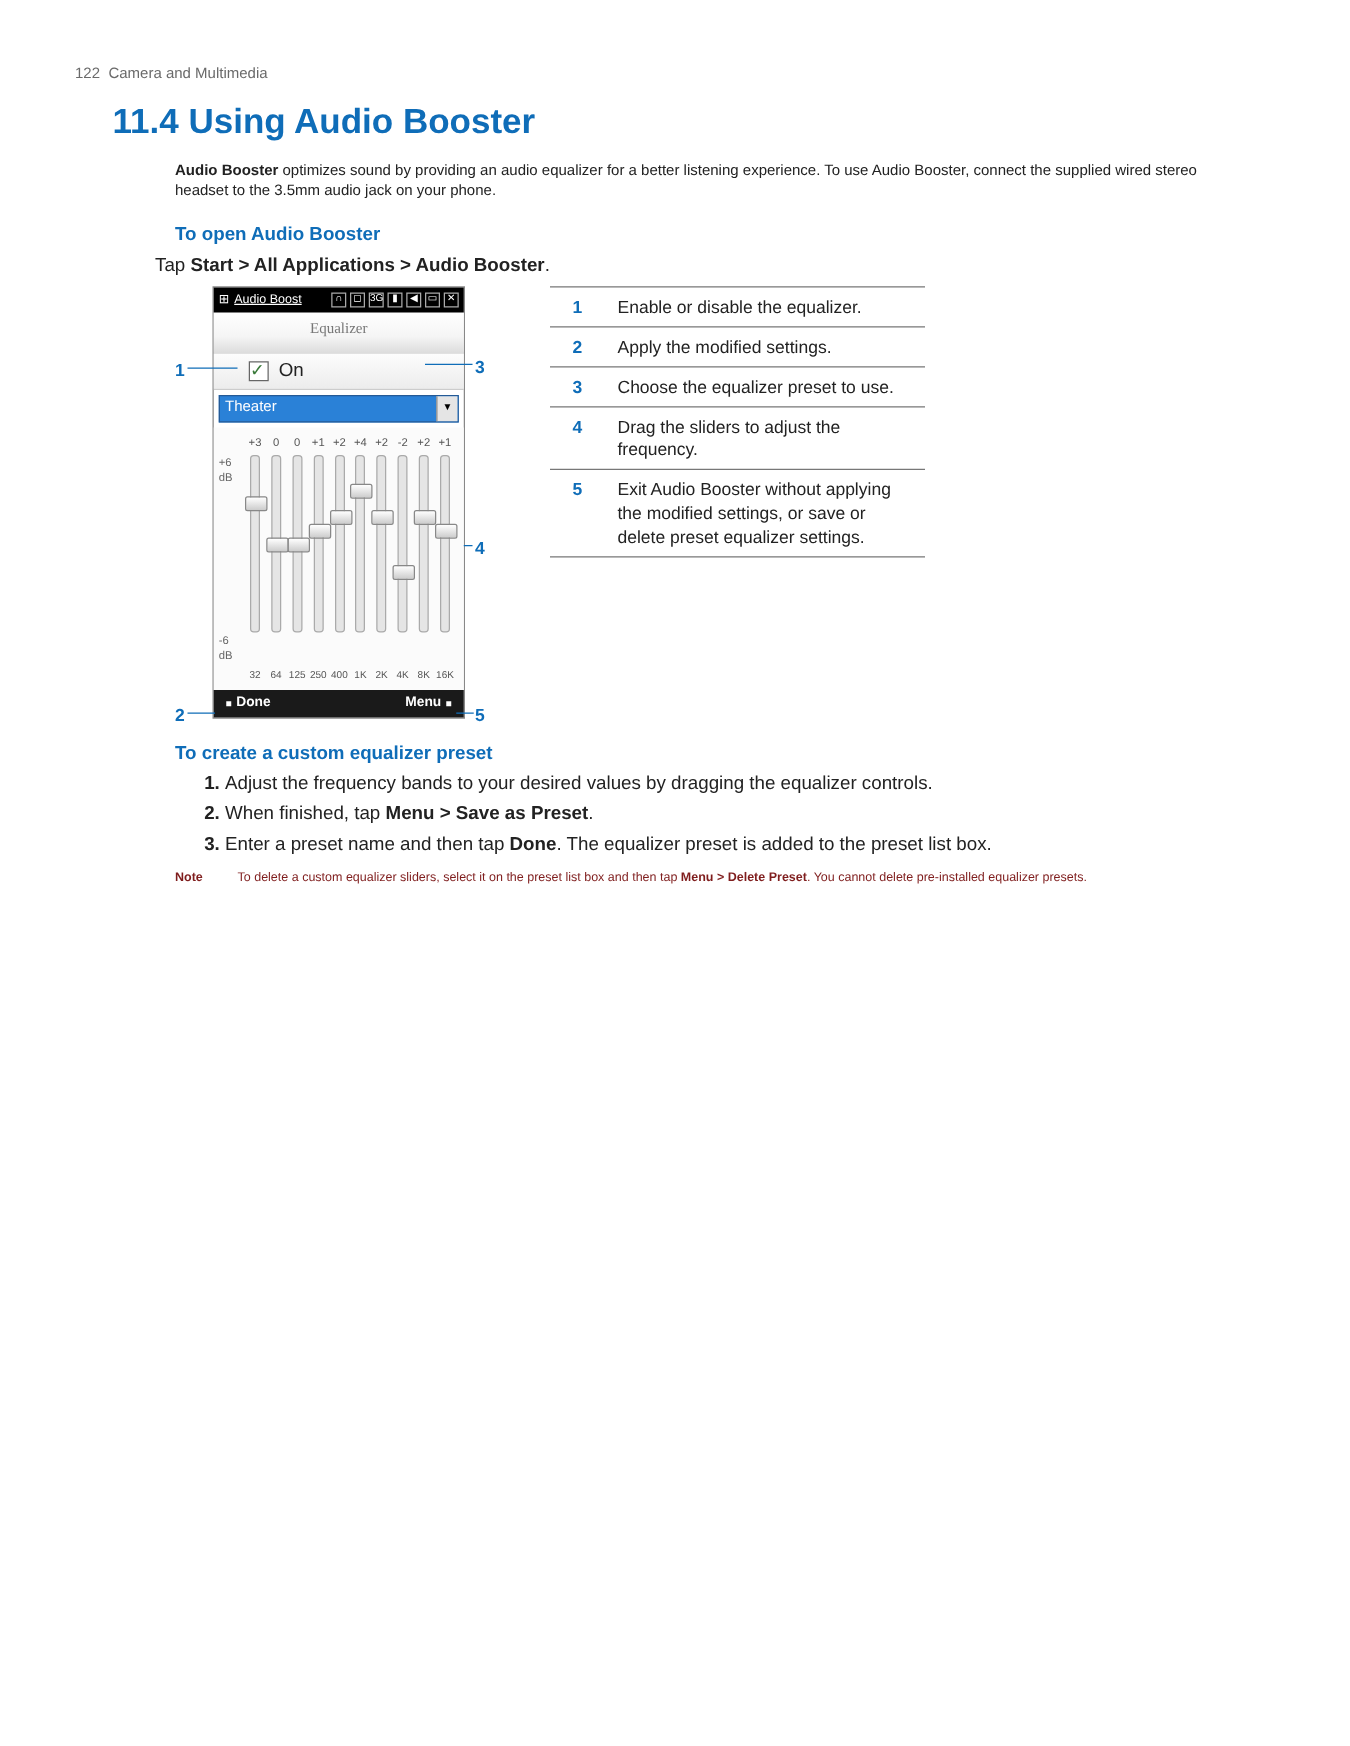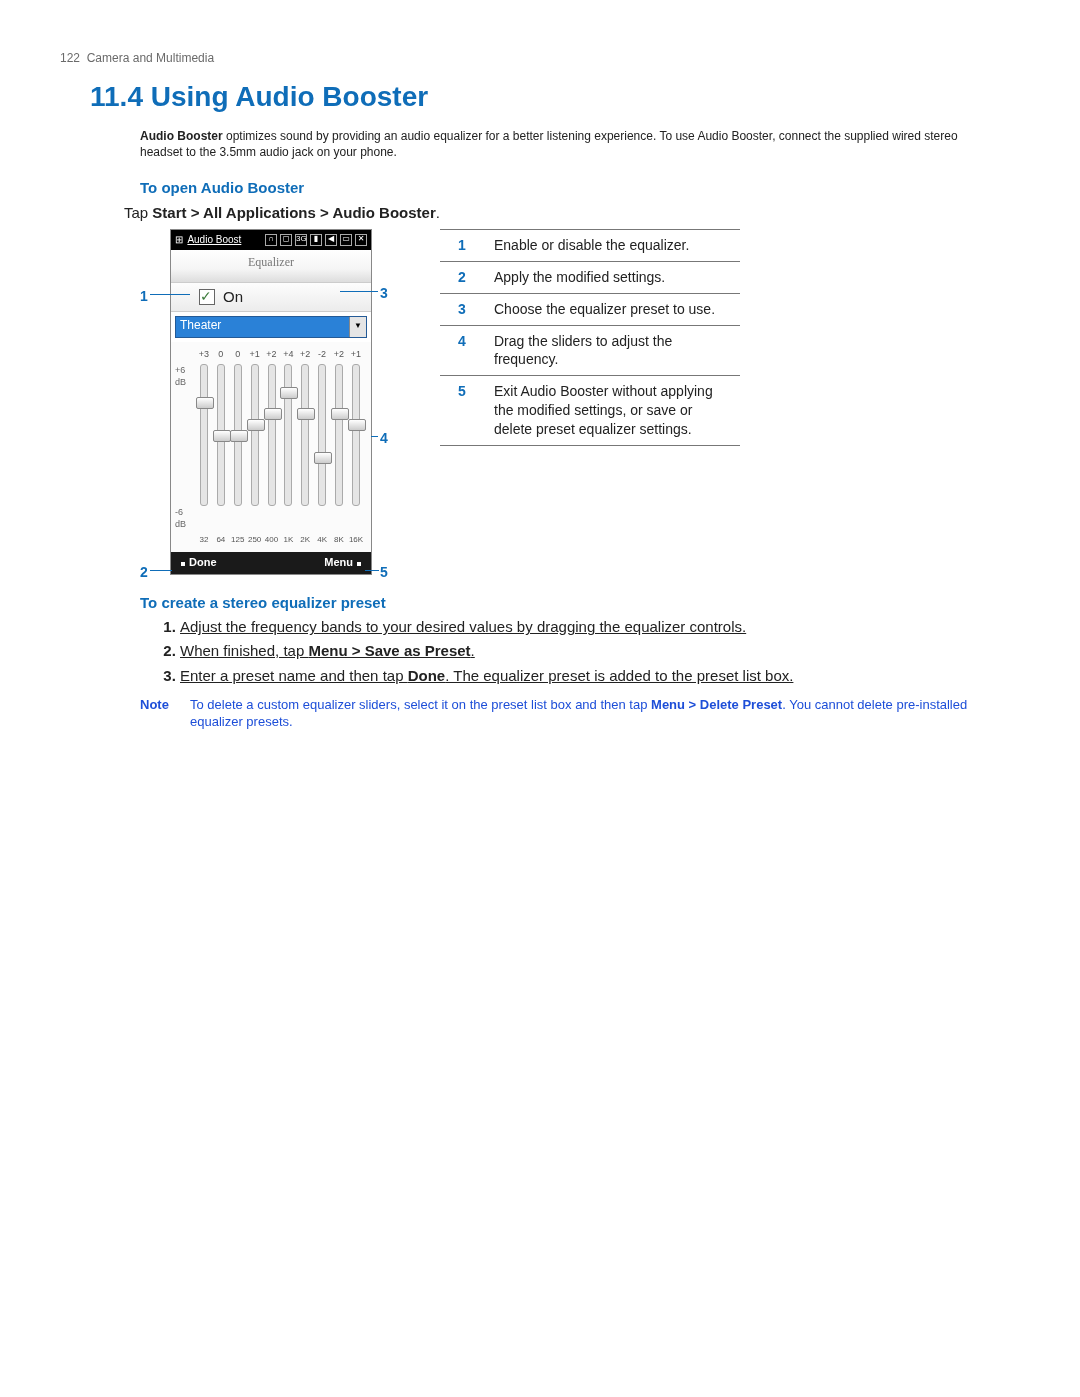--- a/index.html
+++ b/index.html
@@ -196,28 +196,28 @@
     color:#0f6db8;
     font-weight:bold;
     width:24px;
     text-align:center;
   }
 
   ol.steps {
     margin: 4px 40px 0 100px;
     padding-left: 20px;
   }
-  ol.steps li { margin-bottom: 4px; text-decoration: underline; }
+  ol.steps li { margin-bottom: 4px; }
   ol.steps li::marker { font-weight: bold; }
 
   .note-row {
     display:flex;
     margin: 10px 40px 0 80px;
-    color:#1d4ed8;
-    font-size:13px;
+    color:#7f1d1d;
+    font-size:10px;
     line-height:1.35;
   }
   .note-row .nl { font-weight:bold; width:50px; flex-shrink:0; }
 </style>
 </head>
 <body>
 
 <div class="page-header">
   <span>122</span>&nbsp;&nbsp;<span>Camera and Multimedia</span>
 </div>
@@ -379,21 +379,21 @@
           <td>Drag the sliders to adjust the frequency.</td>
         </tr>
         <tr>
           <td class="num">5</td>
           <td>Exit Audio Booster without applying the modified settings, or save or delete preset equalizer settings.</td>
         </tr>
       </tbody>
     </table>
 </div>
 
-<div class="sub-h">To create a stereo equalizer preset</div>
+<div class="sub-h">To create a custom equalizer preset</div>
 <ol class="steps" id="steps-ol">
     <li>Adjust the frequency bands to your desired values by dragging the equalizer controls.</li>
     <li>When finished, tap <b>Menu &gt; Save as Preset</b>.</li>
     <li>Enter a preset name and then tap <b>Done</b>. The equalizer preset is added to the preset list box.</li>
   </ol>
 
 <div class="note-row">
   <span class="nl">Note</span>
   <span>
     <span>To delete a custom equalizer sliders, select it on the preset list box and then tap </span><b>Menu &gt; Delete Preset</b><span>. You cannot delete pre-installed equalizer presets.</span>

